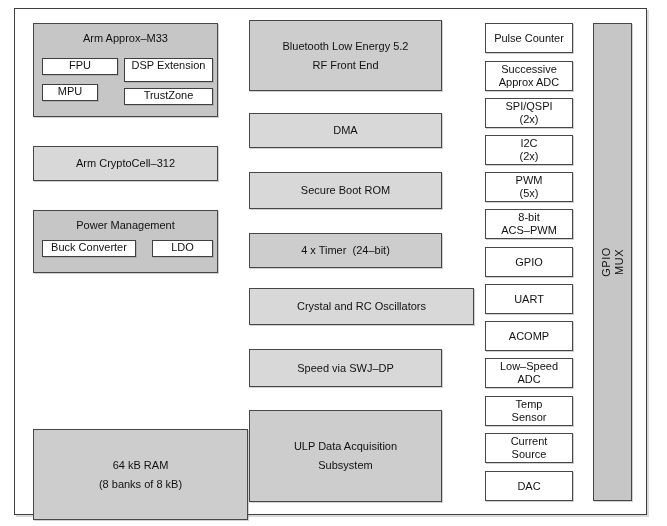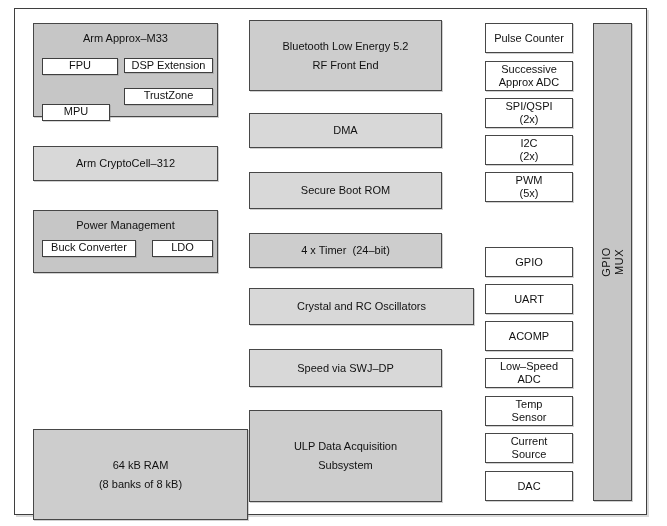--- a/index.html
+++ b/index.html
@@ -40,24 +40,24 @@
 <body>
 
 <div class="canvas">
   <div class="frame"></div>
 
   <div class="block tone-dark" style="left:33px;top:23px;width:185px;height:94px">
     <div class="block-title">Arm Approx–M33</div>
     <div class="sub" style="left:8px;top:34px;width:76px;height:17px">
       <span>FPU</span>
     </div>
-    <div class="sub" style="left:90px;top:34px;width:89px;height:15px">
+    <div class="sub" style="left:90px;top:34px;width:89px;height:24px">
       <span>DSP Extension</span>
     </div>
-    <div class="sub" style="left:8px;top:80px;width:68px;height:17px">
+    <div class="sub" style="left:8px;top:60px;width:56px;height:17px">
       <span>MPU</span>
     </div>
     <div class="sub" style="left:90px;top:64px;width:89px;height:17px">
       <span>TrustZone</span>
     </div>
   </div>
 
   <div class="block tone-light center" style="left:33px;top:146px;width:185px;height:35px">
     <span>Arm CryptoCell–312</span>
   </div>
@@ -121,20 +121,24 @@
     <span>(2x)</span>
   </div>
   <div class="block white center" style="left:485px;top:135px;width:88px;height:30px">
     <span>I2C</span>
     <span>(2x)</span>
   </div>
   <div class="block white center" style="left:485px;top:172px;width:88px;height:30px">
     <span>PWM</span>
     <span>(5x)</span>
   </div>
+  <div class="block white center" style="left:485px;top:209px;width:88px;height:30px">
+    <span>8-bit</span>
+    <span>ACS–PWM</span>
+  </div>
   <div class="block white center" style="left:485px;top:247px;width:88px;height:30px">
     <span>GPIO</span>
     <span></span>
   </div>
   <div class="block white center" style="left:485px;top:284px;width:88px;height:30px">
     <span>UART</span>
     <span></span>
   </div>
   <div class="block white center" style="left:485px;top:321px;width:88px;height:30px">
     <span>ACOMP</span>

